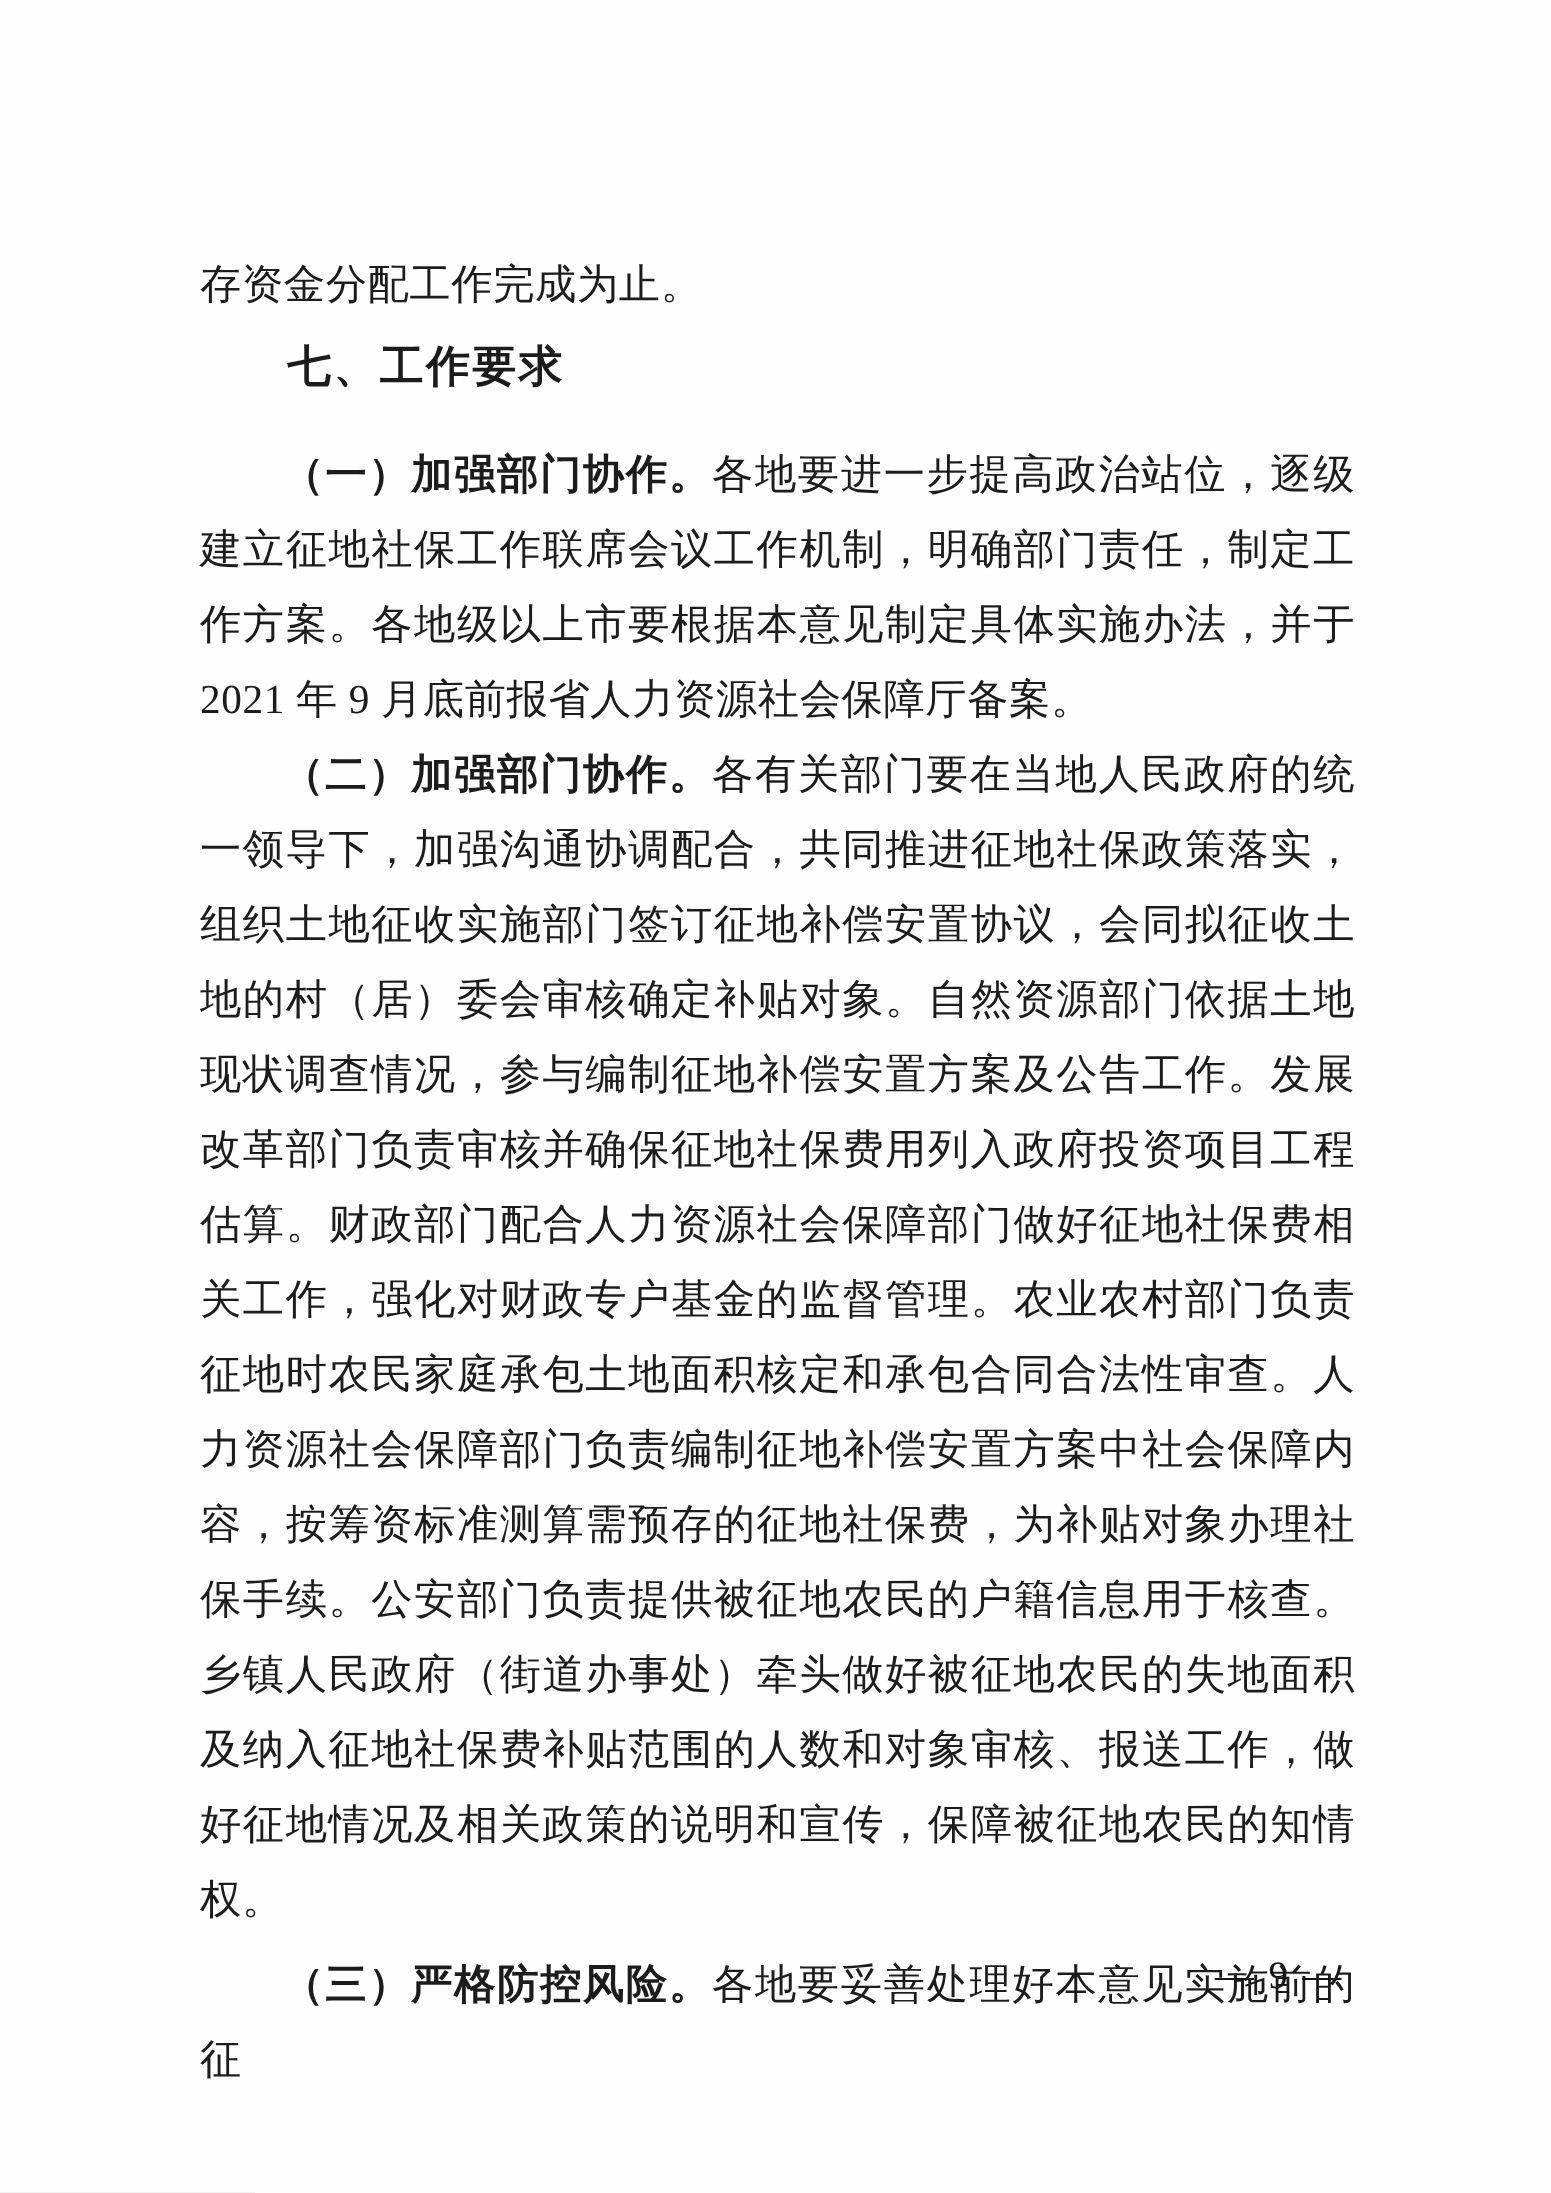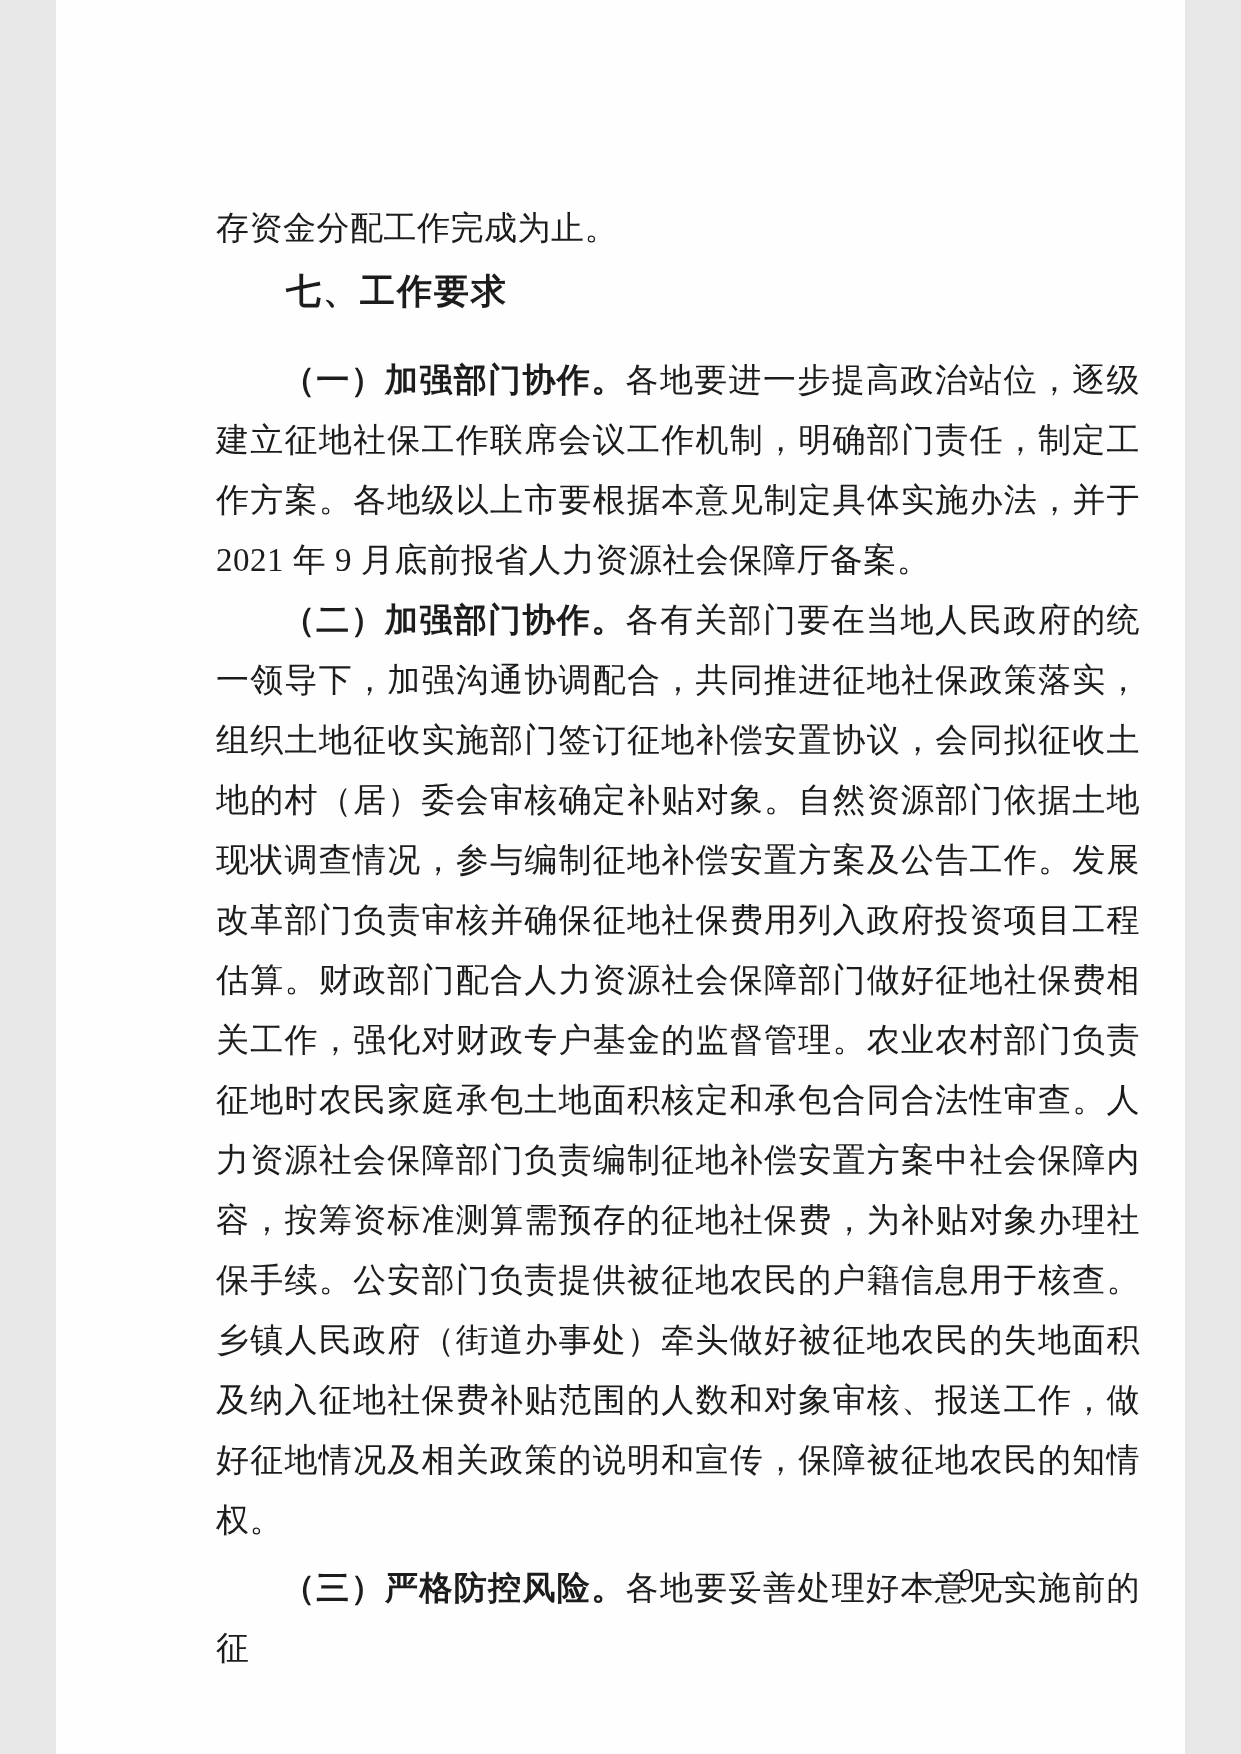--- a/index.html
+++ b/index.html
@@ -2,21 +2,21 @@
 <html lang="zh"><head>
 <meta charset="utf-8">
 <style>
   html, body {
     margin: 0;
     padding: 0;
     background: #e8e8e8;
   }
   .page {
     position: relative;
-    width: 1129px;
+    width: 1241px;
     height: 1754px;
     margin: 0 auto;
     background: #fefefe;
     color: #1c1c1c;
     font-family: "Liberation Serif", "DejaVu Serif", serif;
     overflow: hidden;
   }
   .content {
     position: absolute;
     left: 160px;
@@ -35,21 +35,21 @@
     text-indent: 0;
     text-align: left;
   }
   h2.heading {
     margin: 6px 0 26px 0;
     font-size: 35px;
     line-height: 60px;
     font-weight: 700;
     text-indent: 2em;
     letter-spacing: 2px;
-    font-family: Liberation Mono, monospace;
+    font-family: Liberation Sans, sans-serif;
   }
   p.para {
     text-indent: 2em;
   }
   p.para-3 {
     margin-top: 8px;
   }
   .lead {
     font-weight: 700;
   }

